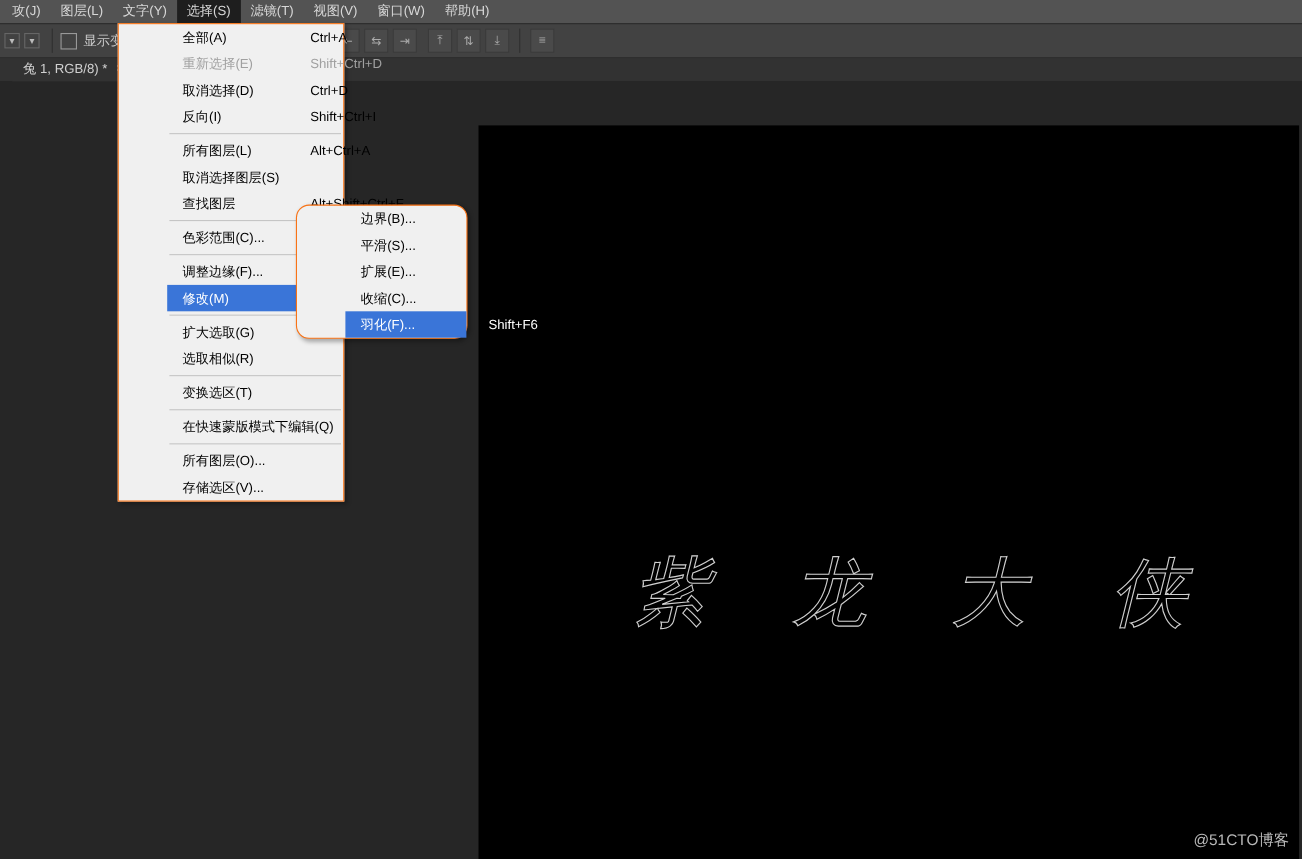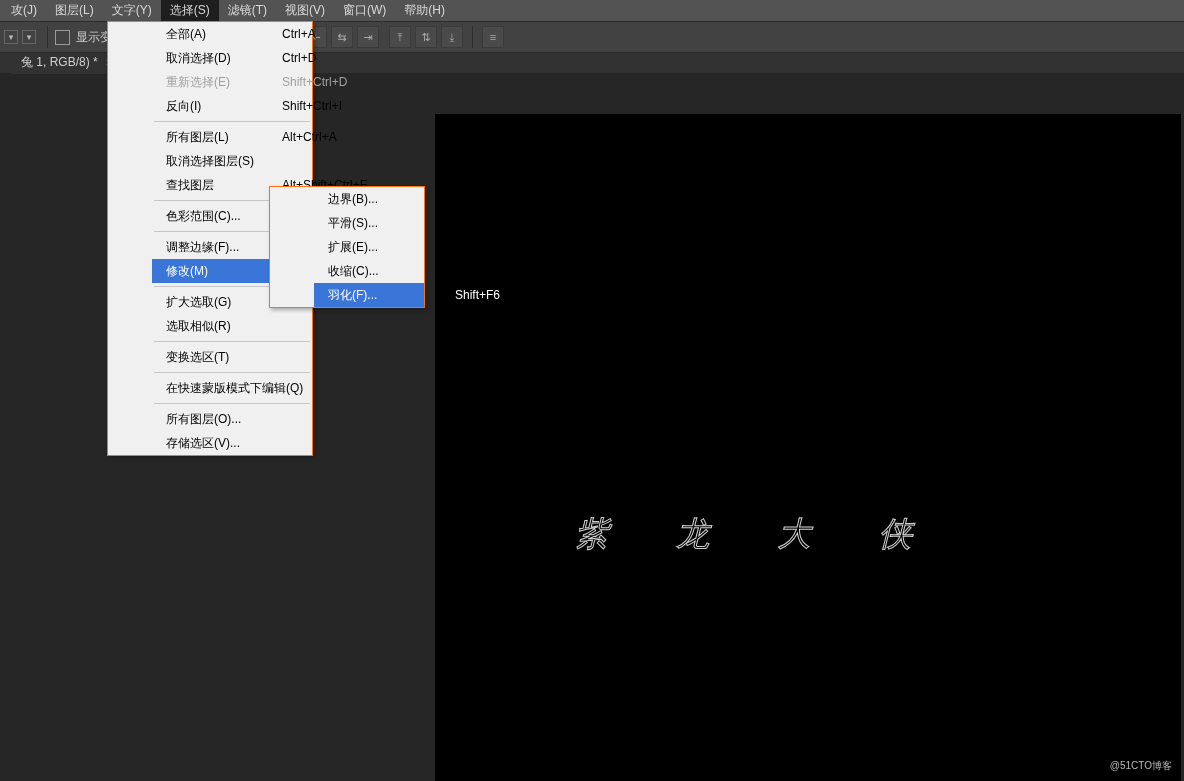--- a/index.html
+++ b/index.html
@@ -115,23 +115,23 @@
   position: absolute;
   left: 435px;
   top: 41px;
   width: 746px;
   height: 780px;
   background: #000000;
 }
 .canvas-text {
   position: absolute;
   left: 140px;
-  top: 398px;
+  top: 380px;
   font-family: "KaiTi","STKaiti",serif;
-  font-size: 33px;
+  font-size: 68px;
   letter-spacing: 30px;
   color: transparent;
   -webkit-text-stroke: 1px #cfcfcf;
   text-decoration-style: dashed;
   font-style: italic;
   text-align: center;
 }
 
 
 .dropdown {
@@ -150,42 +150,41 @@
   height: 18px;
   white-space: nowrap;
 }
 .dropdown .row .label { flex: 0 0 auto; min-width: 116px; }
 .dropdown .row .shortcut { margin-left: auto; color: #000; }
 .dropdown .row.disabled { color: #a0a0a0; }
 .dropdown .row.disabled .shortcut { color: #a0a0a0; }
 .dropdown .row.highlight {
   background: #3a75d8;
   color: #fff;
-  gap: 11px;
 }
 .dropdown .row.highlight .shortcut { color: #fff; }
 .dropdown .sep {
   height: 1px;
   background: #c5c5c5;
   margin: 3px 2px;
 }
 .dropdown .arrow {
   margin-left: auto;
   font-size: 10px;
 }
 #dropdown-select { left: 107px; top: 21px; width: 160px; }
-#dropdown-modify { left: 269px; top: 186px; width: 110px; }
+#dropdown-modify { left: 269px; top: 186px; width: 110px; border-radius: 12px; }
 
 
 .watermark {
   position: absolute;
   right: 12px;
   bottom: 8px;
   color: #b9b9b9;
-  font-size: 10px;
+  font-size: 14px;
   z-index: 200;
   margin-left: 43px;
 }
 </style>
 </head>
 <body>
 
 <div class="menubar">
   <div class="mitem">攻(J)</div>
   <div class="mitem">图层(L)</div>
@@ -227,29 +226,29 @@
   <div class="canvas">
     <div class="canvas-text">紫 龙 大 侠</div>
   </div>
 </div>
 
 <div id="dropdown-select" class="dropdown">
   <div class="row">
       <span class="label">全部(A)</span>
       <span class="shortcut">Ctrl+A</span>
     </div>
-  <div class="row">
-      <span class="label">取消选择(D)</span>
-      <span class="shortcut">Ctrl+D</span>
-    </div>
   <div class="row disabled">
       <span class="label">重新选择(E)</span>
       <span class="shortcut">Shift+Ctrl+D</span>
     </div>
   <div class="row">
+      <span class="label">取消选择(D)</span>
+      <span class="shortcut">Ctrl+D</span>
+    </div>
+  <div class="row">
       <span class="label">反向(I)</span>
       <span class="shortcut">Shift+Ctrl+I</span>
     </div>
   <div class="sep"></div>
   <div class="row">
       <span class="label">所有图层(L)</span>
       <span class="shortcut">Alt+Ctrl+A</span>
     </div>
   <div class="row">
       <span class="label">取消选择图层(S)</span>

